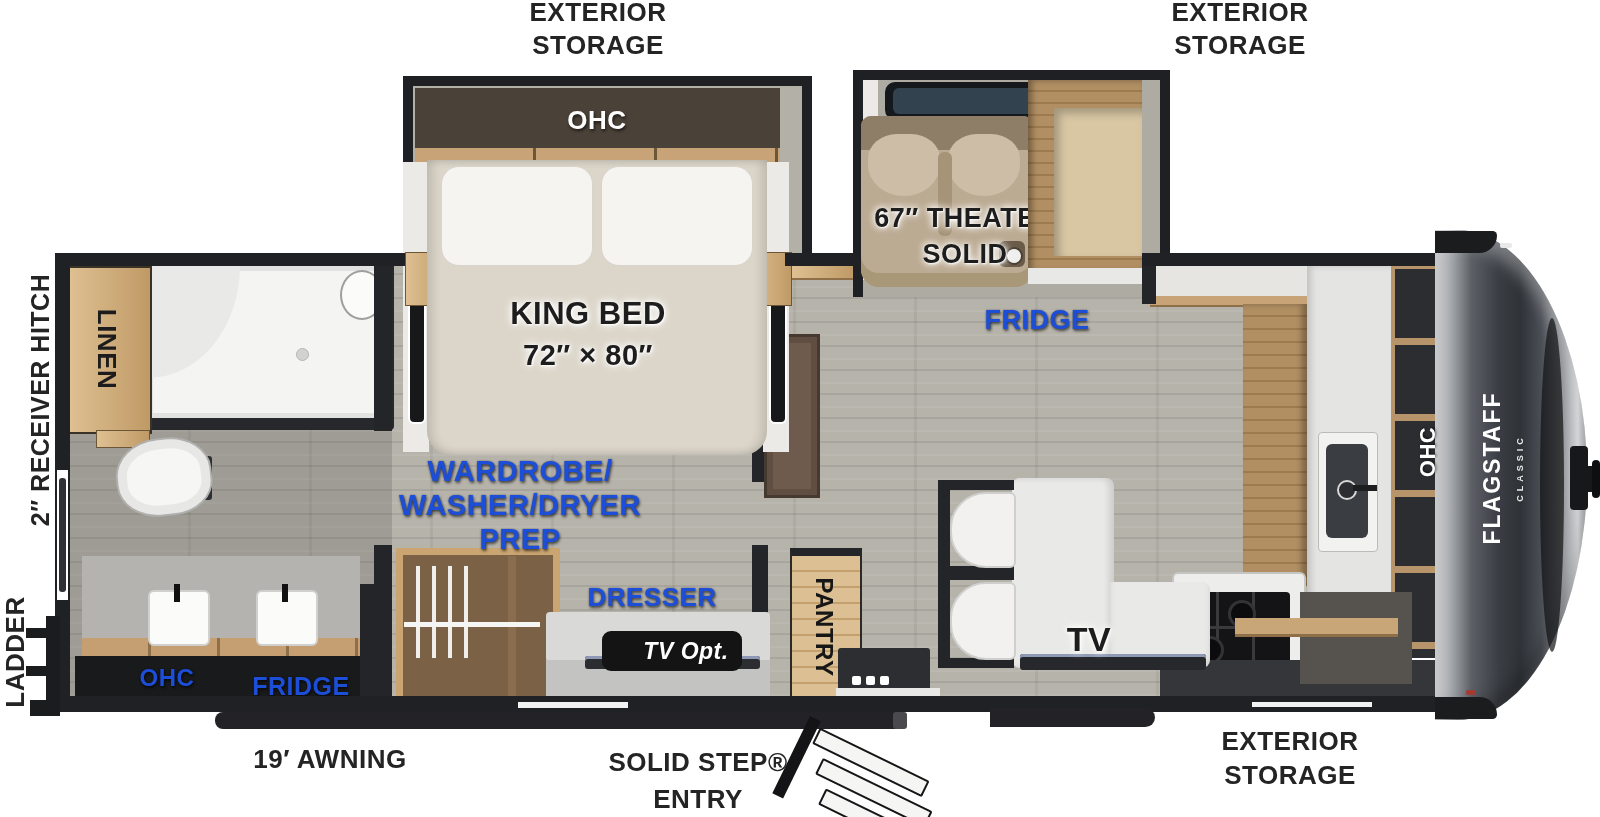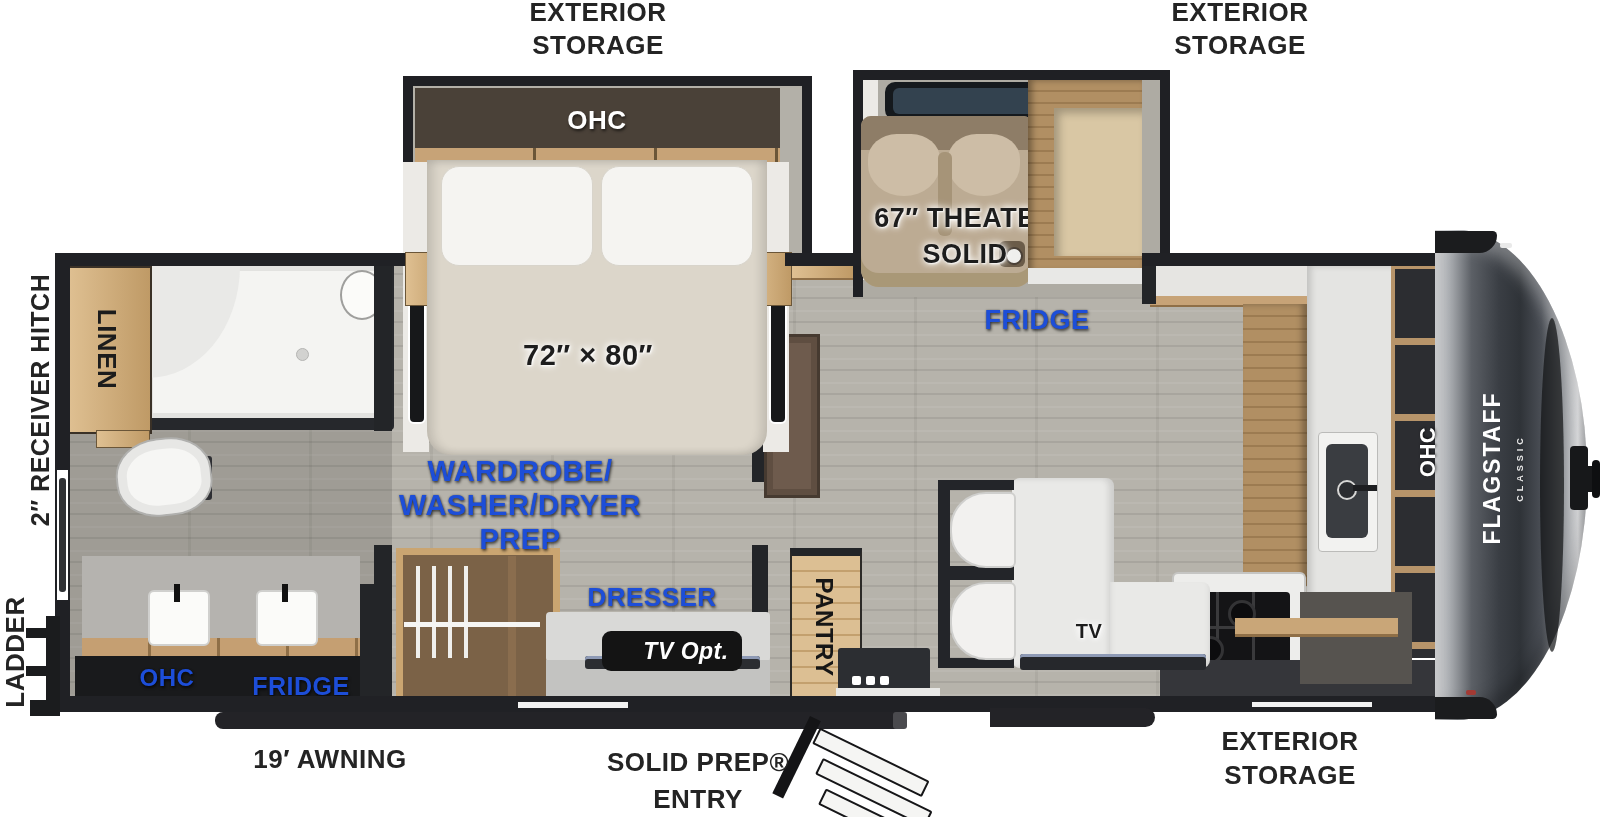--- a/index.html
+++ b/index.html
@@ -83,20 +83,21 @@
   <div class="abs white-panel" style="left:403px;top:162px;width:26px;height:290px;"></div>
   <div class="abs white-panel" style="left:763px;top:162px;width:26px;height:290px;"></div>
   <div class="abs" style="left:408px;top:300px;width:14px;height:120px;background:#17181a;border:2px solid #fff;border-radius:6px;"></div>
   <div class="abs" style="left:769px;top:300px;width:14px;height:120px;background:#17181a;border:2px solid #fff;border-radius:6px;"></div>
   <div class="abs wood" style="left:405px;top:252px;width:42px;height:52px;border:1px solid #6b5638;"></div>
   <div class="abs wood" style="left:748px;top:252px;width:42px;height:52px;border:1px solid #6b5638;"></div>
   <div class="abs" style="left:427px;top:160px;width:340px;height:295px;background:#dcd6ca;border-radius:0 0 24px 24px;box-shadow:inset -6px 0 10px rgba(0,0,0,.12),inset 6px 0 10px rgba(0,0,0,.12);"></div>
   <div class="abs" style="left:441px;top:166px;width:150px;height:98px;background:#f5f4f1;border:1px solid #d8d4cb;border-radius:18px;"></div>
   <div class="abs" style="left:601px;top:166px;width:150px;height:98px;background:#f5f4f1;border:1px solid #d8d4cb;border-radius:18px;"></div>
   <div class="abs lbl" style="left:537px;top:105px;width:120px;font-size:26px;color:#fff;text-shadow:1px 2px 3px rgba(0,0,0,.6);text-align:center;">OHC</div>
+  <div class="abs lbl blbl" style="left:438px;top:296px;width:300px;font-size:31px;">KING BED</div>
   <div class="abs lbl blbl" style="left:438px;top:339px;width:300px;font-size:29px;">72″ × 80″</div>
   <div class="abs lbl wlbl" style="left:370px;top:455px;width:300px;font-size:29px;">WARDROBE/</div>
   <div class="abs lbl wlbl" style="left:370px;top:489px;width:300px;font-size:29px;">WASHER/DRYER</div>
   <div class="abs lbl wlbl" style="left:370px;top:523px;width:300px;font-size:29px;">PREP</div>
 
   <div class="abs" style="left:853px;top:70px;width:297px;height:217px;background:#aeaba3;border:10px solid #1f2024;border-bottom:none;"></div>
   <div class="abs white-panel" style="left:863px;top:80px;width:15px;height:200px;"></div>
   <div class="abs" style="left:865px;top:140px;width:10px;height:110px;background:#17181a;border:2px solid #fff;border-radius:5px;"></div>
   <div class="abs" style="left:885px;top:82px;width:218px;height:38px;background:#15191d;border-radius:10px;"></div>
   <div class="abs" style="left:893px;top:88px;width:202px;height:26px;background:#33424f;border-radius:6px;"></div>
@@ -134,21 +135,21 @@
                         linear-gradient(180deg,rgba(0,0,0,0) 0 34px,#3a3a3c 34px 37px,rgba(0,0,0,0) 37px);"></div>
   <div class="abs" style="left:1228px;top:600px;width:22px;height:22px;background:#0c0c0e;border:3px solid #333335;border-radius:50%;"></div>
   <div class="abs" style="left:1196px;top:636px;width:22px;height:22px;background:#0c0c0e;border:3px solid #333335;border-radius:50%;"></div>
   <div class="abs" style="left:1160px;top:660px;width:290px;height:36px;background:#35363a;"></div>
   <div class="abs" style="left:1300px;top:592px;width:112px;height:92px;background:#56534f;"></div>
   <div class="abs" style="left:1235px;top:618px;width:163px;height:16px;background:#c9a678;border-bottom:3px solid #8f6f47;"></div>
 
   <div class="abs" style="left:1012px;top:478px;width:102px;height:190px;background:#e9e9e7;border-radius:8px 8px 0 8px;box-shadow:inset -5px 0 6px rgba(0,0,0,.12);"></div>
   <div class="abs" style="left:1110px;top:582px;width:100px;height:86px;background:#e9e9e7;border-radius:0 8px 8px 0;box-shadow:inset 0 -5px 6px rgba(0,0,0,.1);"></div>
   <div class="abs" style="left:1020px;top:654px;width:186px;height:16px;background:#26282c;border-radius:3px;box-shadow:inset 0 3px 0 #8e9ab5;"></div>
-  <div class="abs lbl blbl" style="left:1014px;top:620px;width:150px;font-size:20px;">TV</div>
+  <div class="abs lbl blbl" style="left:1014px;top:620px;width:150px;font-size:34px;">TV</div>
   <div class="abs" style="left:938px;top:480px;width:76px;height:10px;background:#232529;"></div>
   <div class="abs" style="left:938px;top:566px;width:76px;height:14px;background:#232529;"></div>
   <div class="abs" style="left:938px;top:658px;width:76px;height:10px;background:#232529;"></div>
   <div class="abs" style="left:938px;top:480px;width:12px;height:188px;background:#232529;"></div>
   <div class="abs" style="left:950px;top:492px;width:62px;height:72px;background:#f2f1ef;border:2px solid #cfcfcd;border-radius:36px 6px 6px 36px;"></div>
   <div class="abs" style="left:950px;top:582px;width:62px;height:74px;background:#f2f1ef;border:2px solid #cfcfcd;border-radius:36px 6px 6px 36px;"></div>
 
   <div class="abs" style="left:838px;top:648px;width:92px;height:44px;background:#2c2e32;border-radius:3px;"></div>
   <div class="abs" style="left:852px;top:676px;width:9px;height:9px;background:#fff;border-radius:2px;"></div>
   <div class="abs" style="left:866px;top:676px;width:9px;height:9px;background:#fff;border-radius:2px;"></div>
@@ -206,19 +207,19 @@
   <div class="abs lbl ext" style="left:1090px;top:-4px;width:300px;line-height:33px;">
     <div>EXTERIOR</div>
     <div>STORAGE</div>
   </div>
   <div class="abs lbl ext" style="left:1140px;top:724px;width:300px;line-height:34px;">
     <div>EXTERIOR</div>
     <div>STORAGE</div>
   </div>
   <div class="abs lbl ext" style="left:180px;top:744px;width:300px;">19′ AWNING</div>
   <div class="abs lbl ext" style="left:548px;top:744px;width:300px;line-height:37px;">
-    <div>SOLID PREP®</div>
+    <div>SOLID STEP®</div>
     <div>ENTRY</div>
   </div>
   <div class="abs lbl rotm90" style="left:-56px;top:638px;width:140px;height:28px;color:#242424;font-size:26px;text-align:center;">LADDER</div>
   <div class="abs lbl rotm90" style="left:-124px;top:385px;width:330px;height:30px;color:#242424;font-size:25px;text-align:center;">2″ RECEIVER HITCH</div>
 
 </div>
 
 </body></html>

